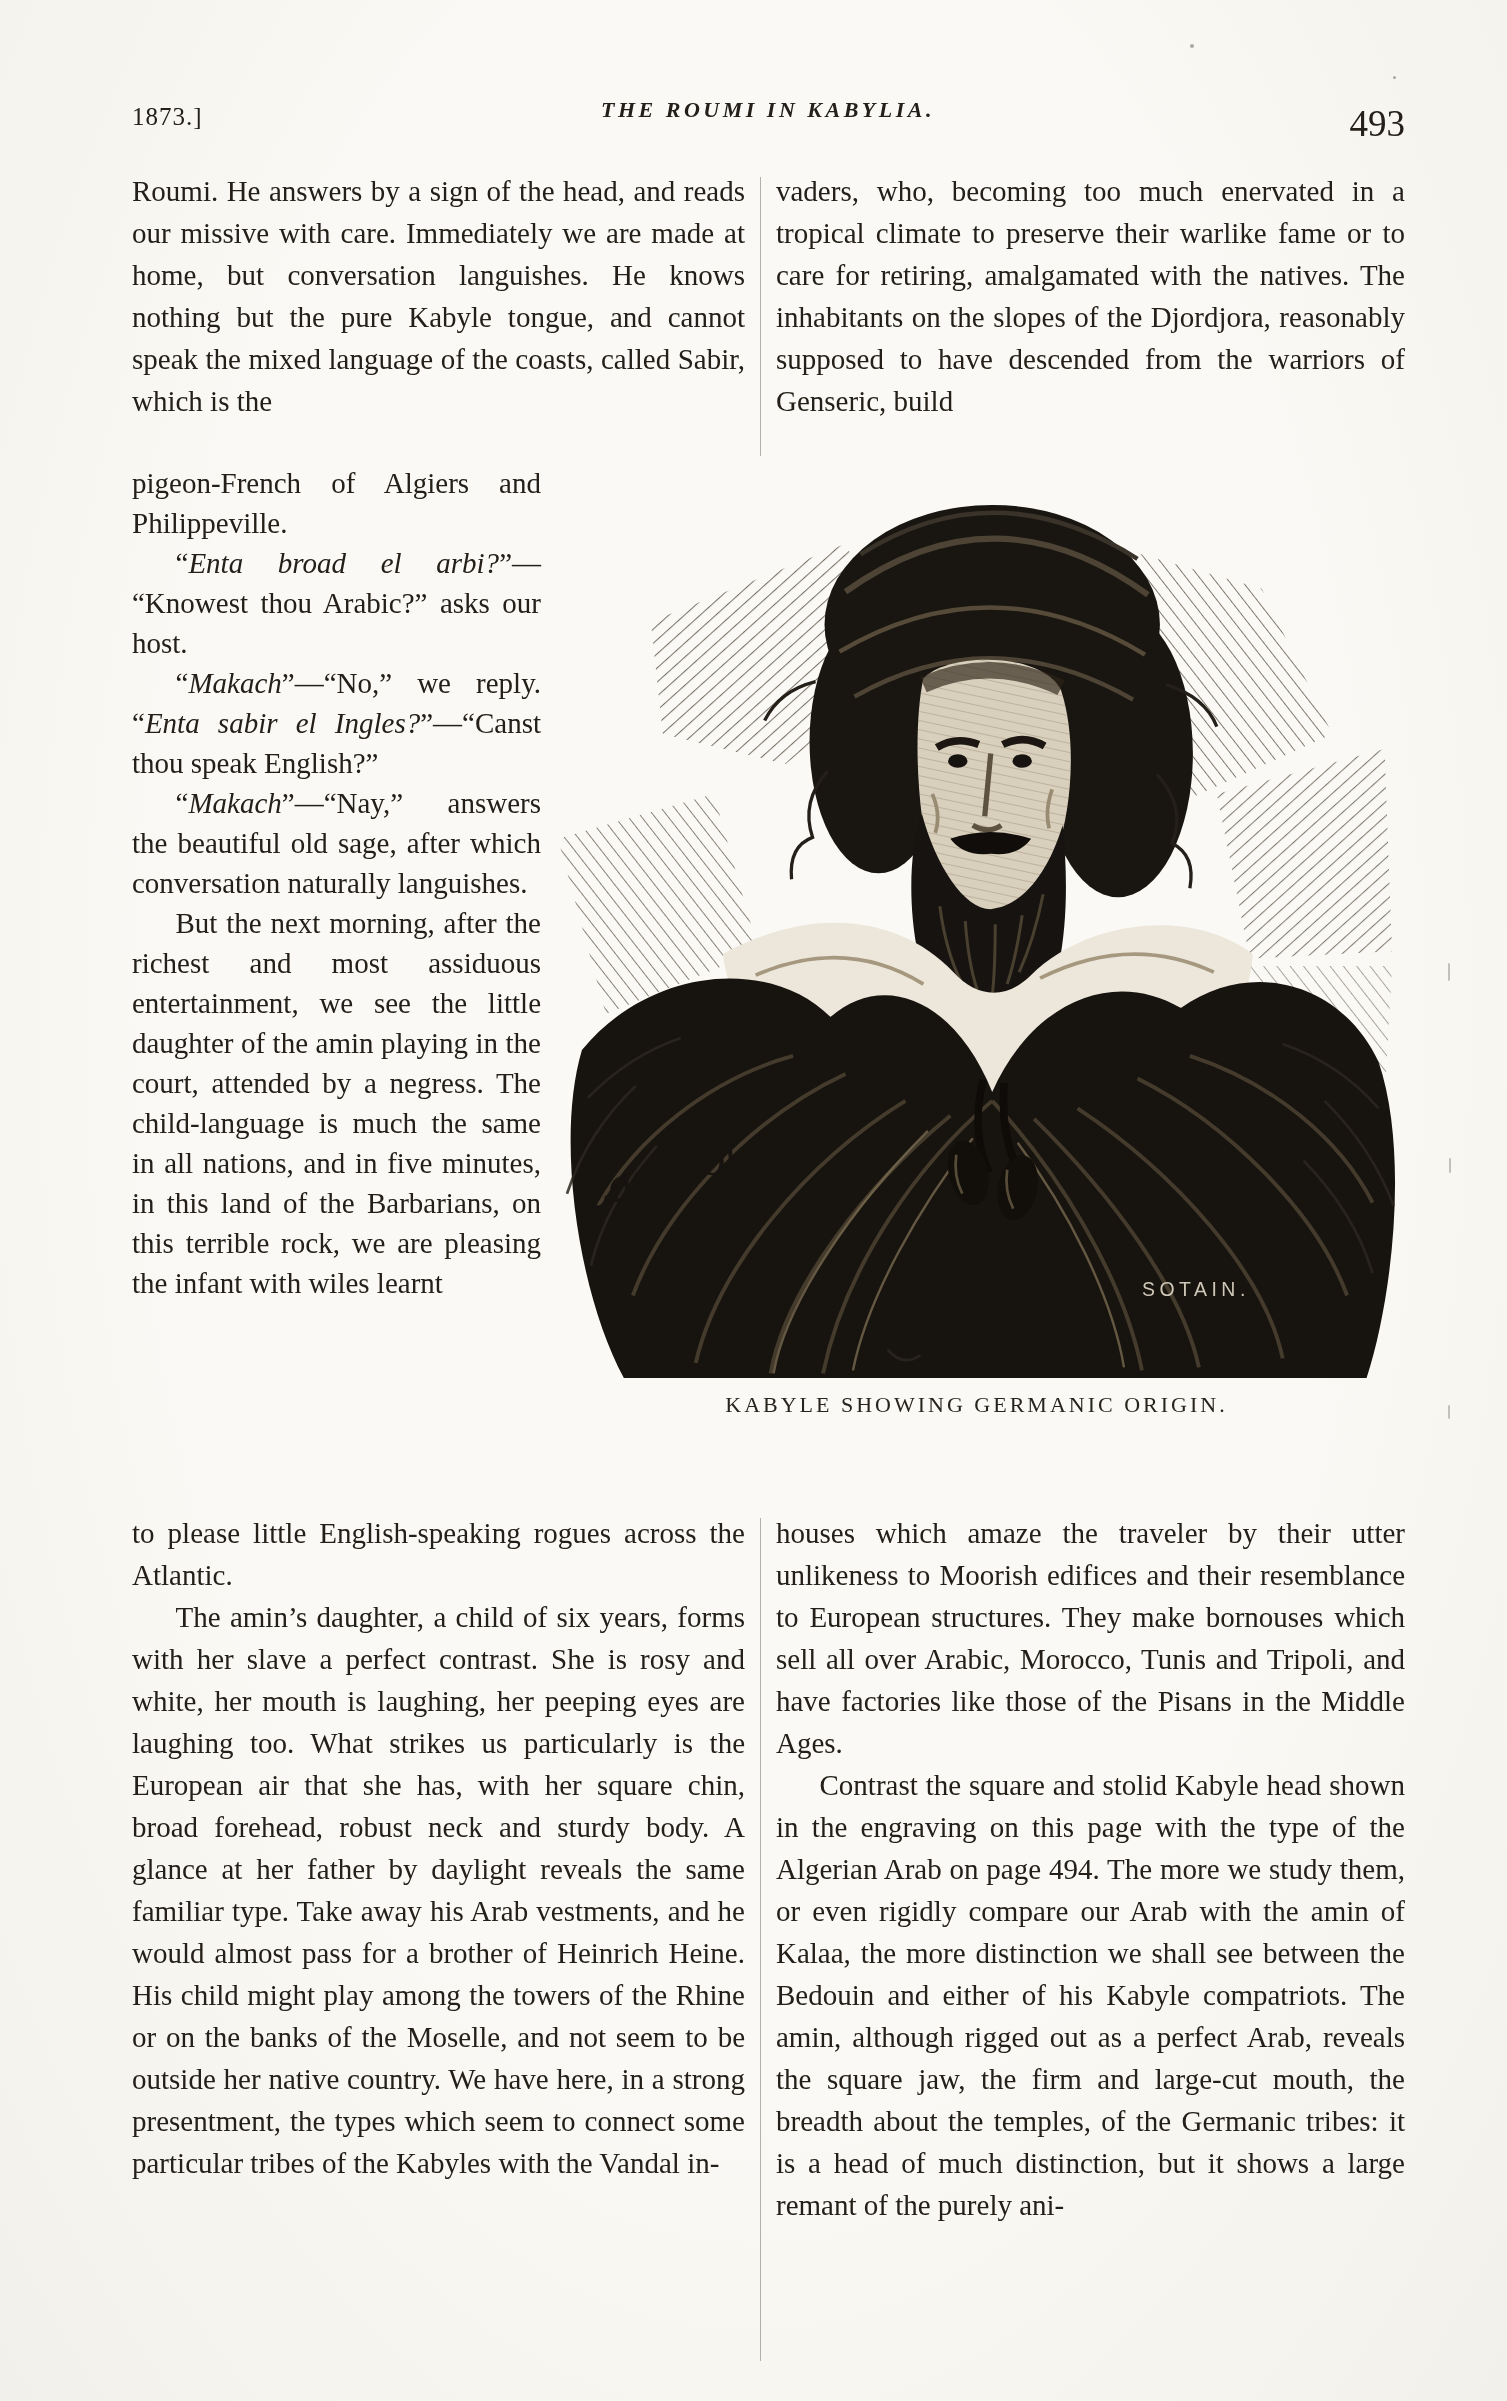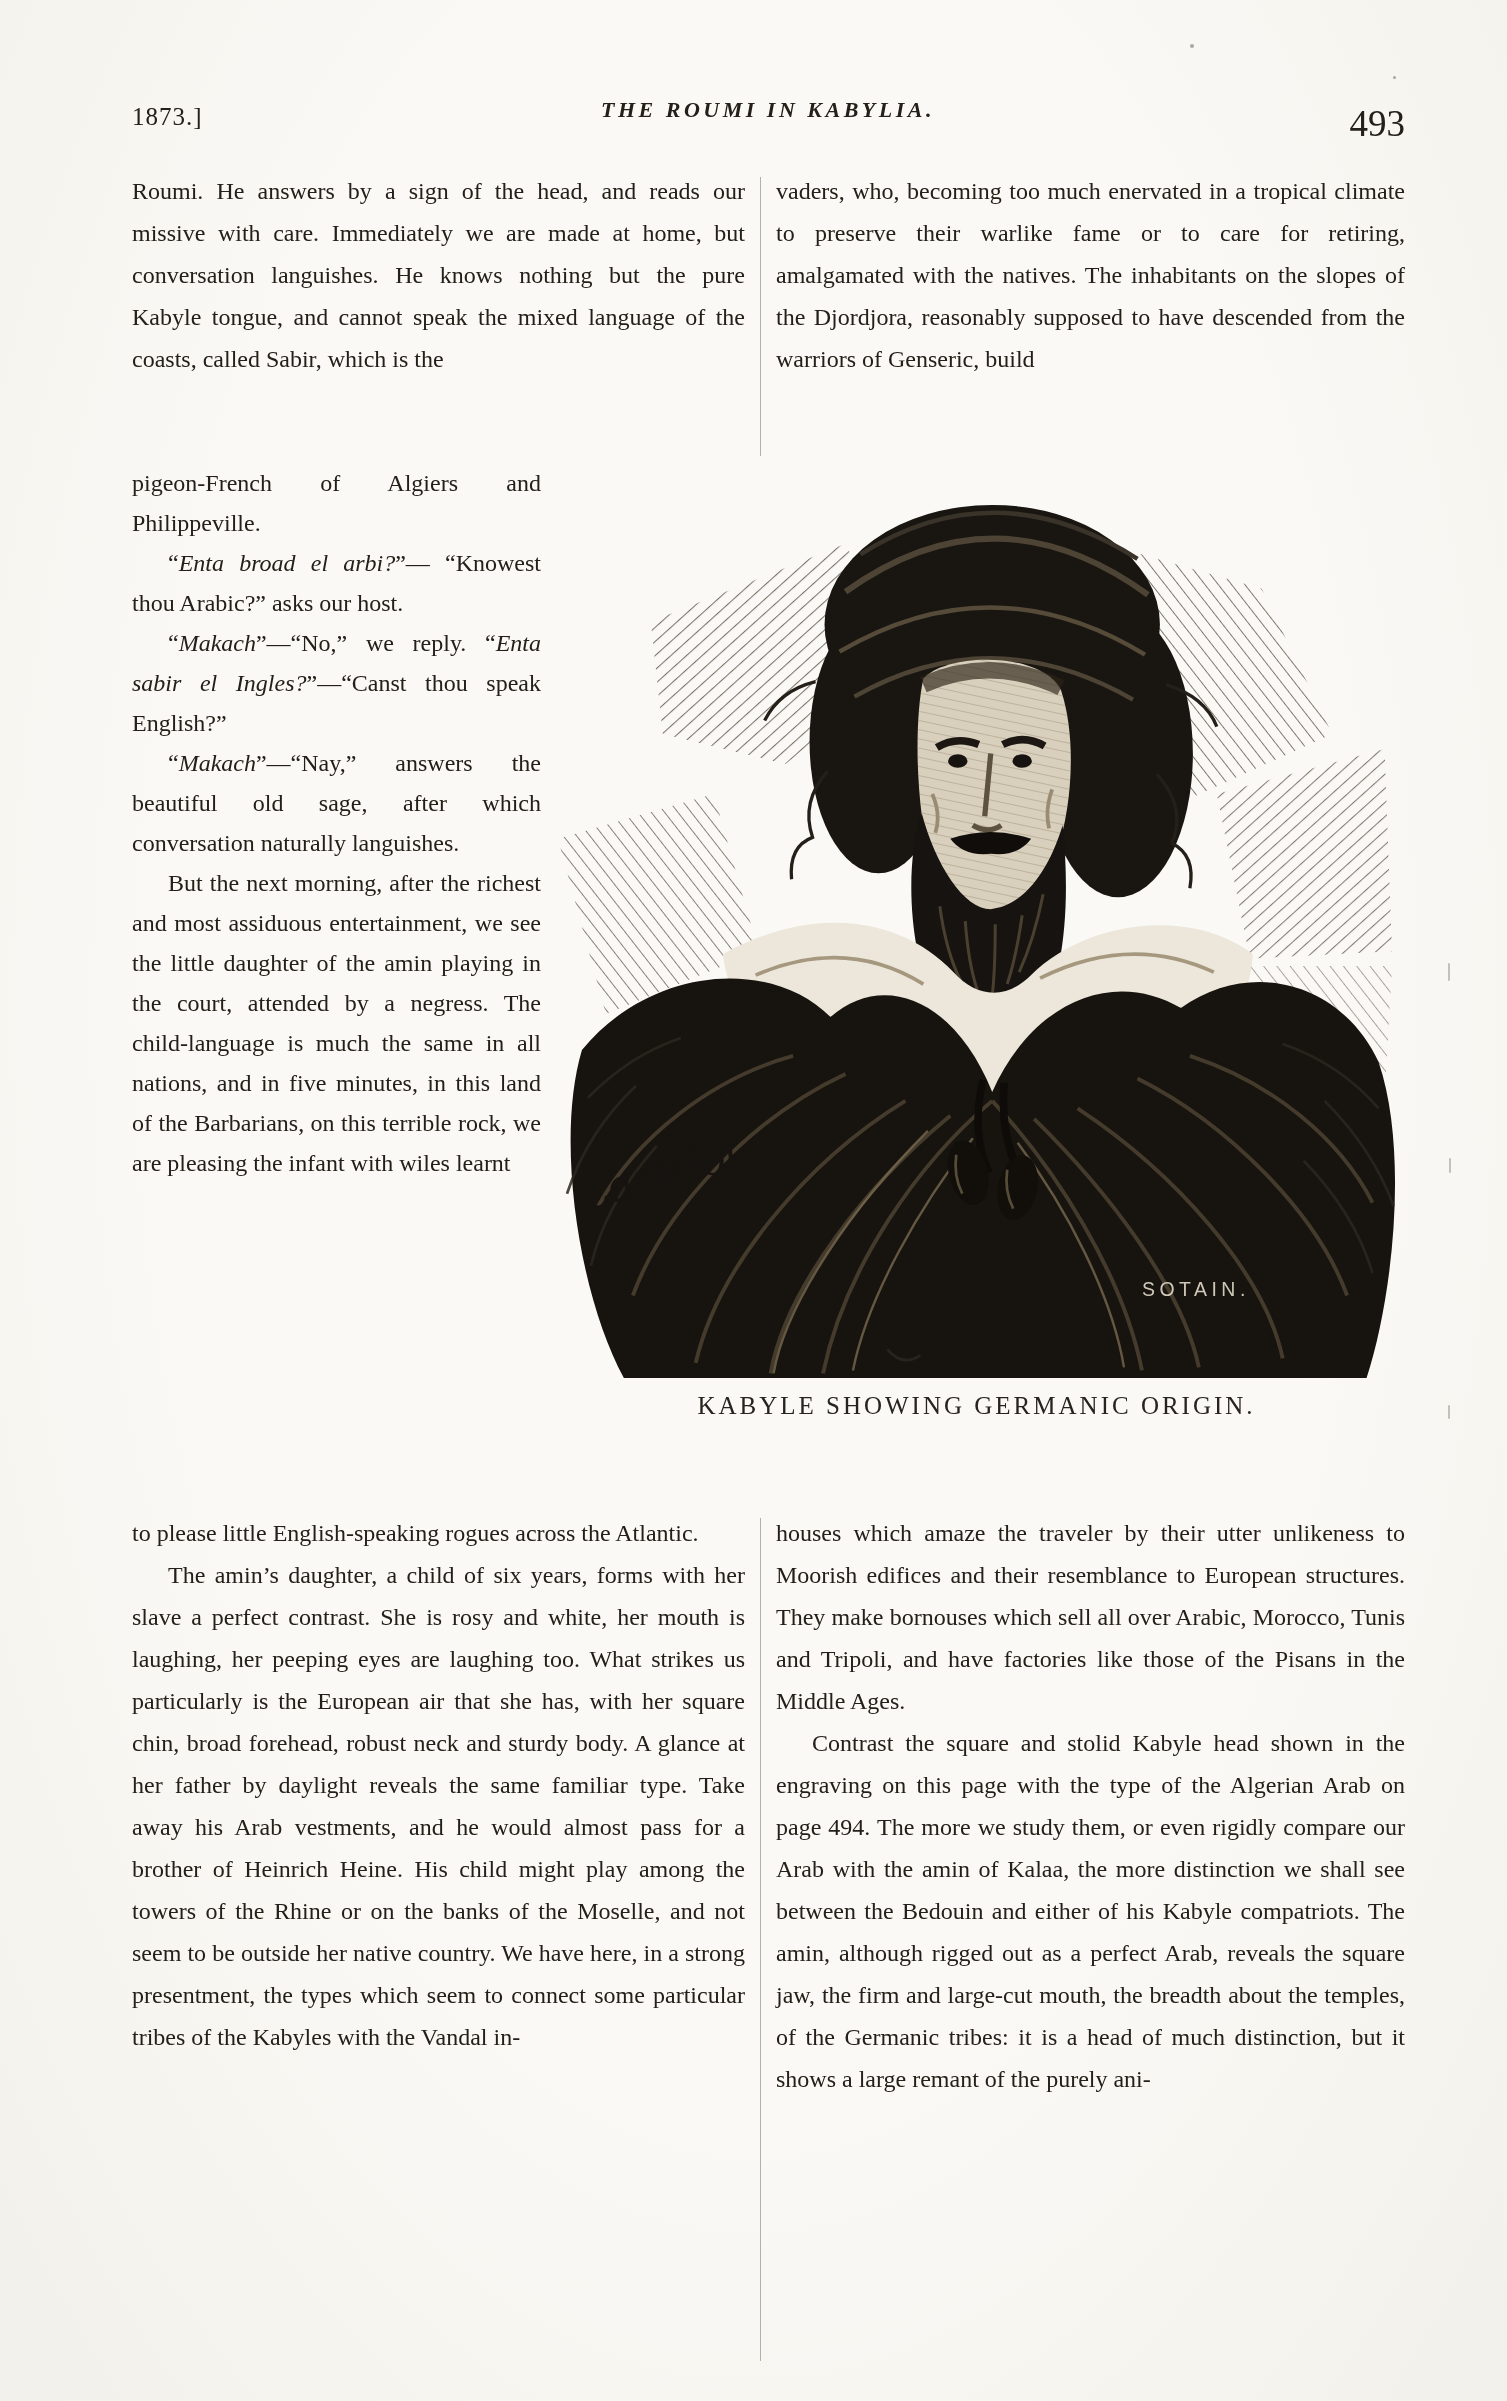--- a/index.html
+++ b/index.html
@@ -21,21 +21,21 @@
     position: absolute; left: 768px; top: 97px; transform: translateX(-50%);
     font-size: 22px; font-weight: bold; font-style: italic; letter-spacing: 3.5px;
     white-space: nowrap;
   }
   .page-number {
     position: absolute; right: 103px; top: 102px;
     font-size: 37px;
   }
   .col {
     position: absolute;
-    font-size: 24px; line-height: 42px;
+    font-size: 29px; line-height: 42px;
     text-align: justify;
   }
   .col p { margin: 0; text-align: justify; }
   .col p.indent { text-indent: 1.5em; }
   .lc-top    { left: 132px;  top: 170px;  width: 613px; }
   .rc-top    { left: 776px; top: 170px;  width: 629px; }
   .lc-narrow { left: 132px;  top: 463px;  width: 409px; line-height: 40px; }
   .lc-bottom { left: 132px;  top: 1512px; width: 613px; }
   .rc-bottom { left: 776px; top: 1512px; width: 629px; }
   .it { font-style: italic; }
@@ -43,21 +43,21 @@
     position: absolute; width: 1px; background: #6e6a61; opacity: .5;
   }
   .rule-top    { left: 760px; top: 177px;  height: 279px; }
   .rule-bottom { left: 760px; top: 1518px; height: 843px; }
   .figure {
     position: absolute; left: 546px; top: 457px; width: 861px;
   }
   .figure svg { display: block; width: 861px; height: auto; }
   .figure-caption {
     margin-top: 14px; text-align: center;
-    font-size: 25px; letter-spacing: 3px; color: #27231d;
+    font-size: 22px; letter-spacing: 3px; color: #27231d;
   }
   .artifact {
     position: absolute; background: #4a463e; border-radius: 50%; opacity: .45;
   }
   .artifact.dash { border-radius: 1px; opacity: .3; }
 </style>
 </head>
 <body>
 
 <div class="page">

